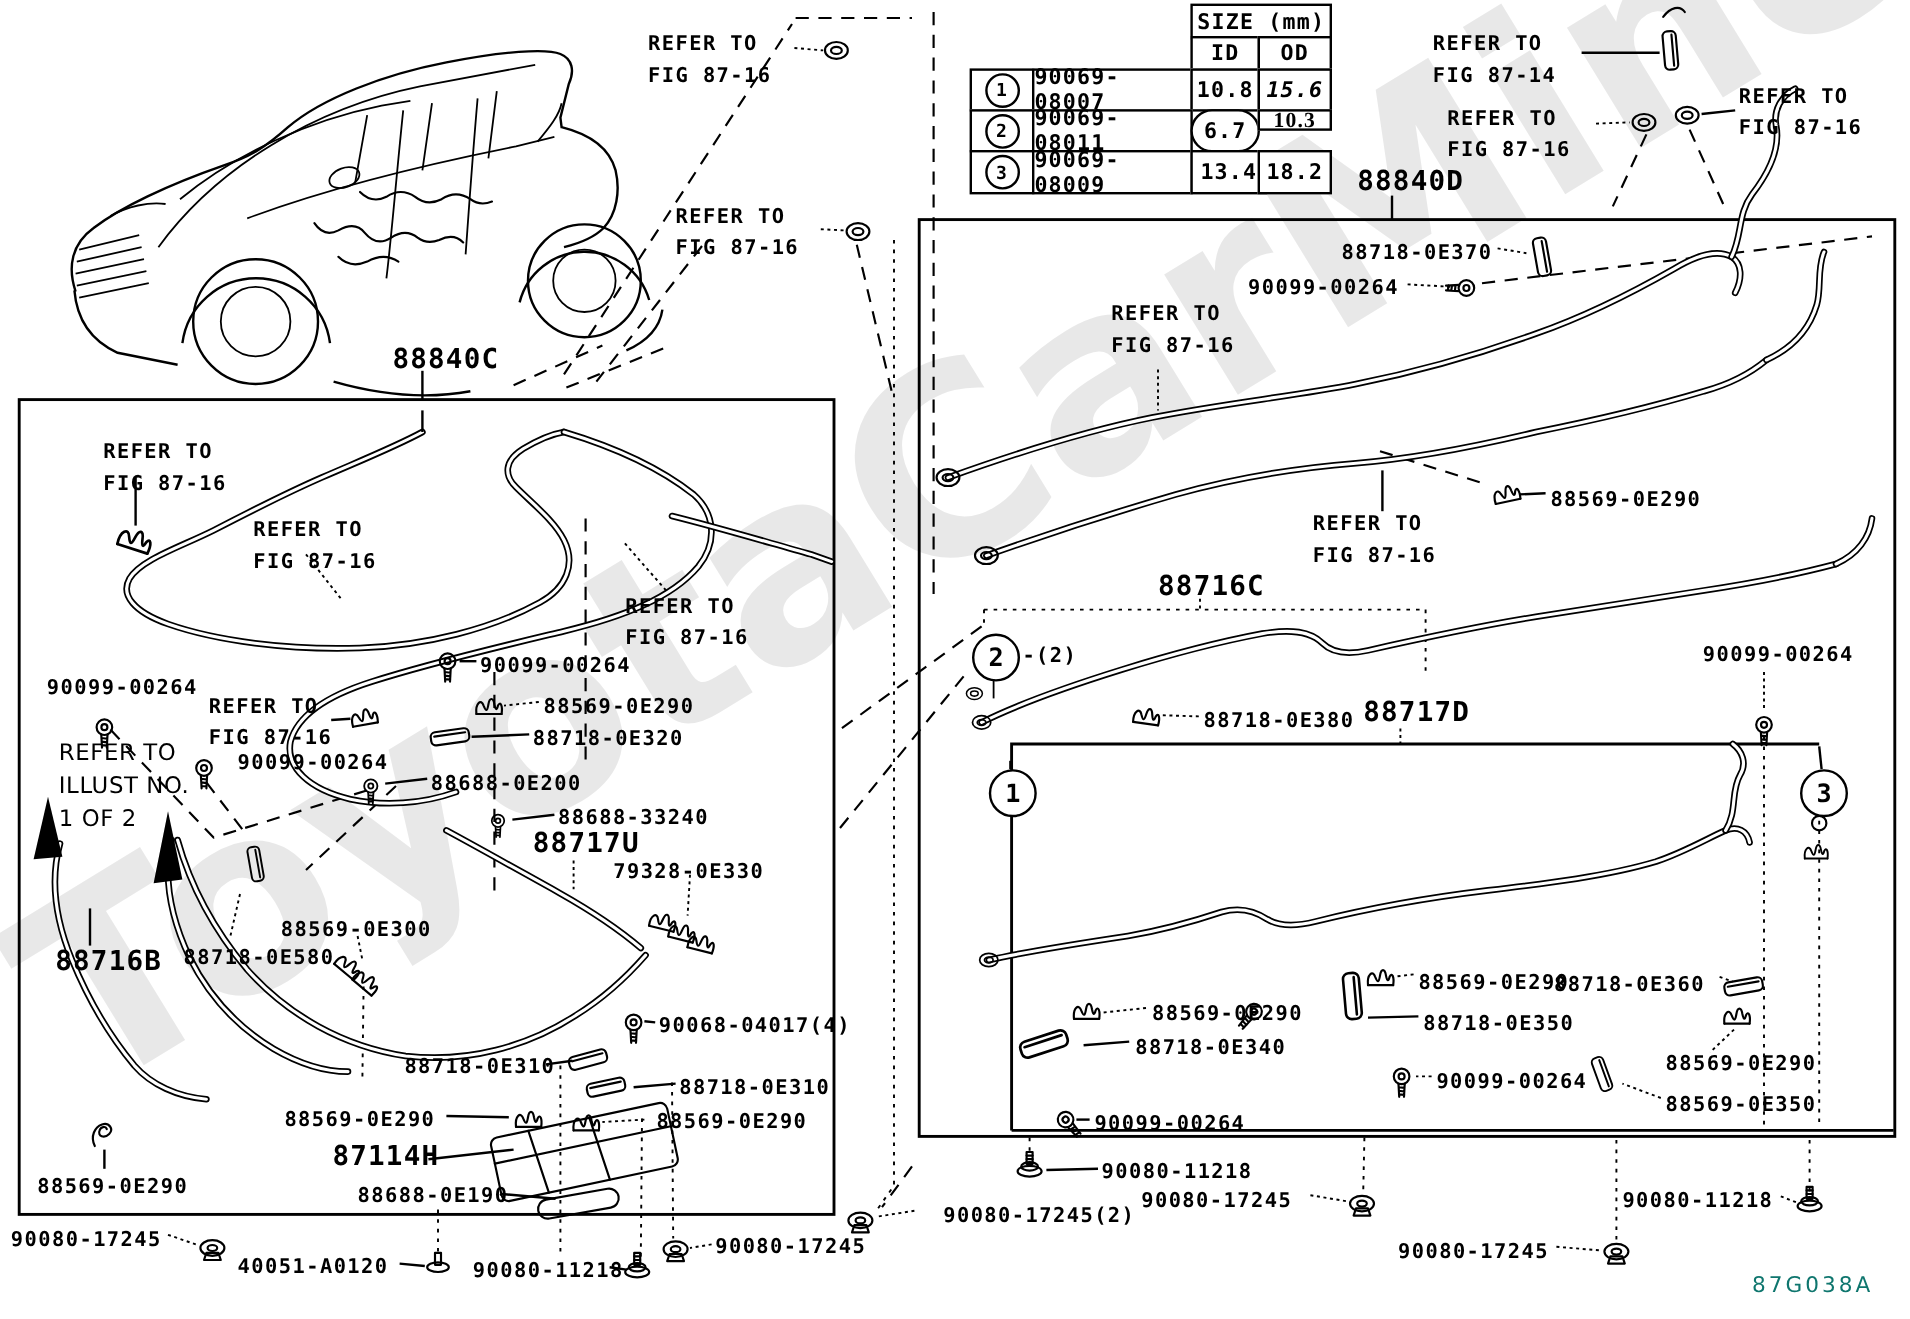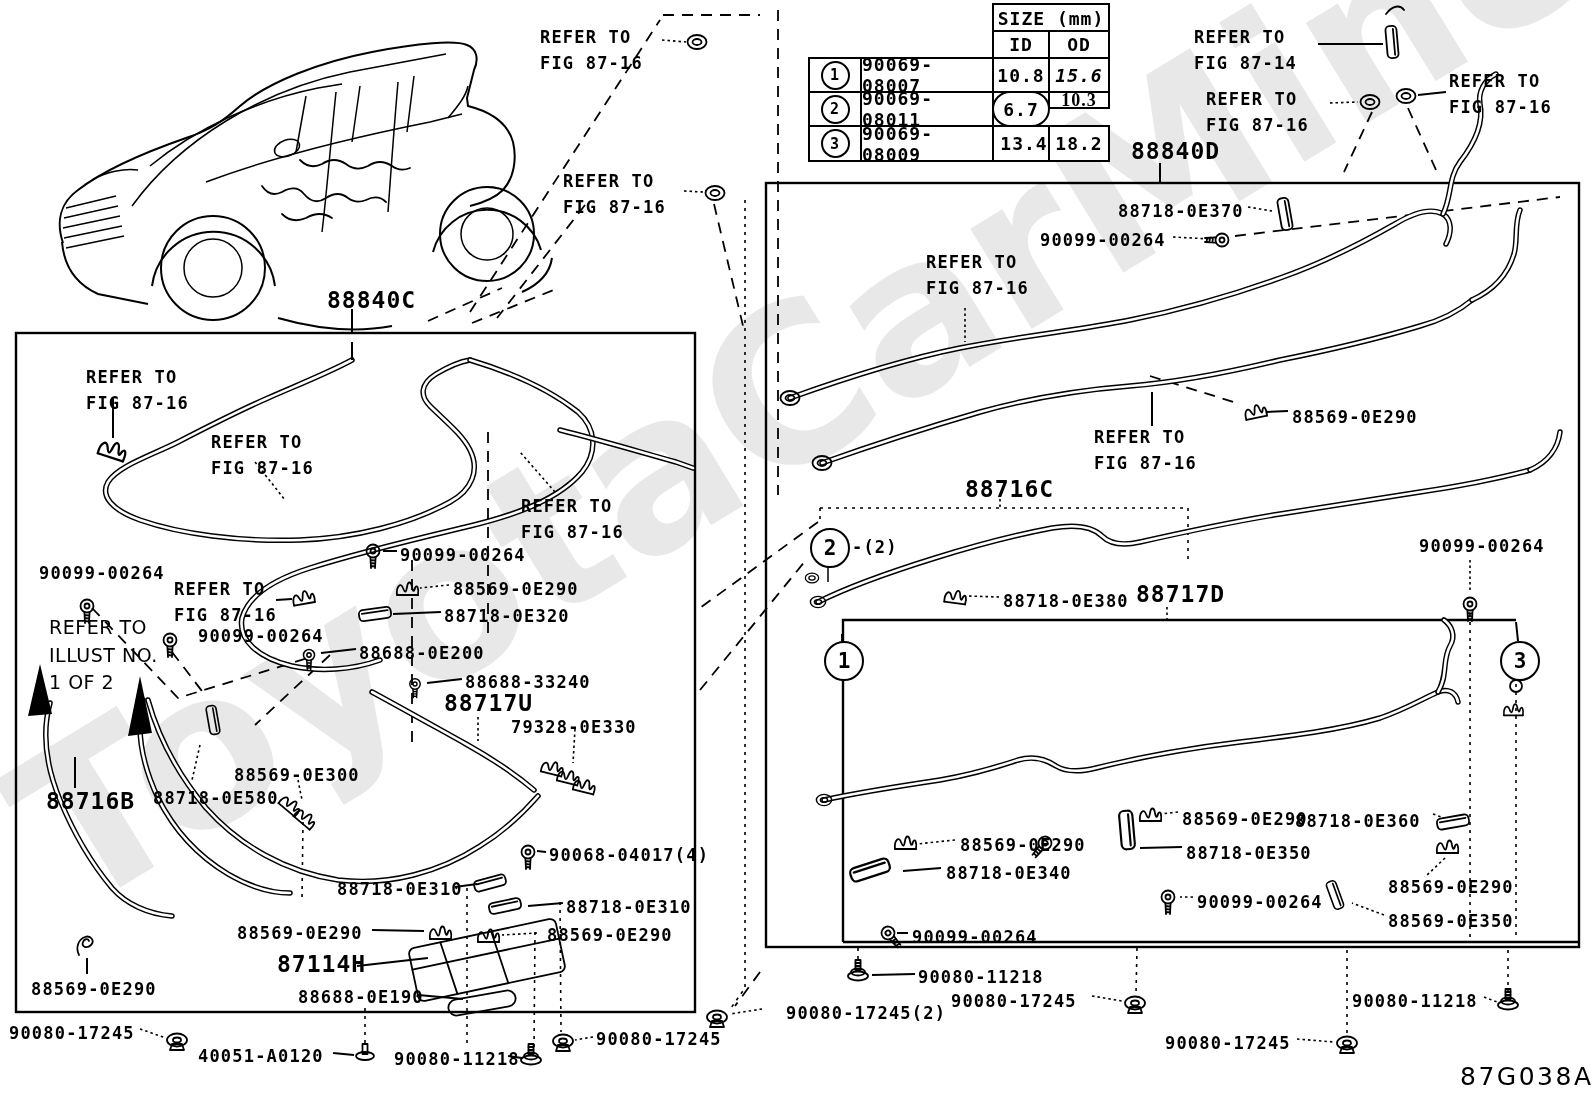--- a/index.html
+++ b/index.html
@@ -3,22 +3,22 @@
 <meta charset="utf-8">
 <style>
   html,body{margin:0;padding:0;background:#fff;}
   #stage{position:relative;width:1592px;height:1099px;background:#fff;overflow:hidden;
          font-family:"DejaVu Sans Mono",monospace;color:#000;}
   .lbl{position:absolute;font-weight:bold;font-size:17px;letter-spacing:1.2px;
        line-height:1.55;white-space:pre-line;color:#000;}
   .big{font-size:23px;letter-spacing:1px;line-height:1.2;}
   .reg{font-family:"DejaVu Sans",sans-serif;font-weight:normal;font-size:19px;
        letter-spacing:.5px;line-height:1.45;}
-  .code{font-family:"DejaVu Sans",sans-serif;font-weight:normal;font-size:25px;
-        letter-spacing:2.5px;color:#000000;}
+  .code{font-family:"DejaVu Sans",sans-serif;font-weight:normal;font-size:18px;
+        letter-spacing:2.5px;color:#0f766e;}
   .callout{position:absolute;width:36px;height:36px;border:2.5px solid #000;border-radius:50%;
            background:#fff;display:flex;align-items:center;justify-content:center;
            font-size:21px;font-weight:bold;z-index:6;}
   .tblcell{position:absolute;border:2px solid #000;box-sizing:border-box;background:#fff;
            display:flex;align-items:center;justify-content:center;font-weight:bold;
            font-size:18px;letter-spacing:1px;z-index:7;}
   .tnum{width:25px;height:25px;border:2px solid #000;border-radius:50%;display:flex;
         align-items:center;justify-content:center;font-size:15px;font-weight:bold;}
   .wm{position:absolute;left:-30px;top:745px;font-family:"DejaVu Sans",sans-serif;
       font-size:215px;font-weight:bold;color:rgba(0,0,0,0.09);

